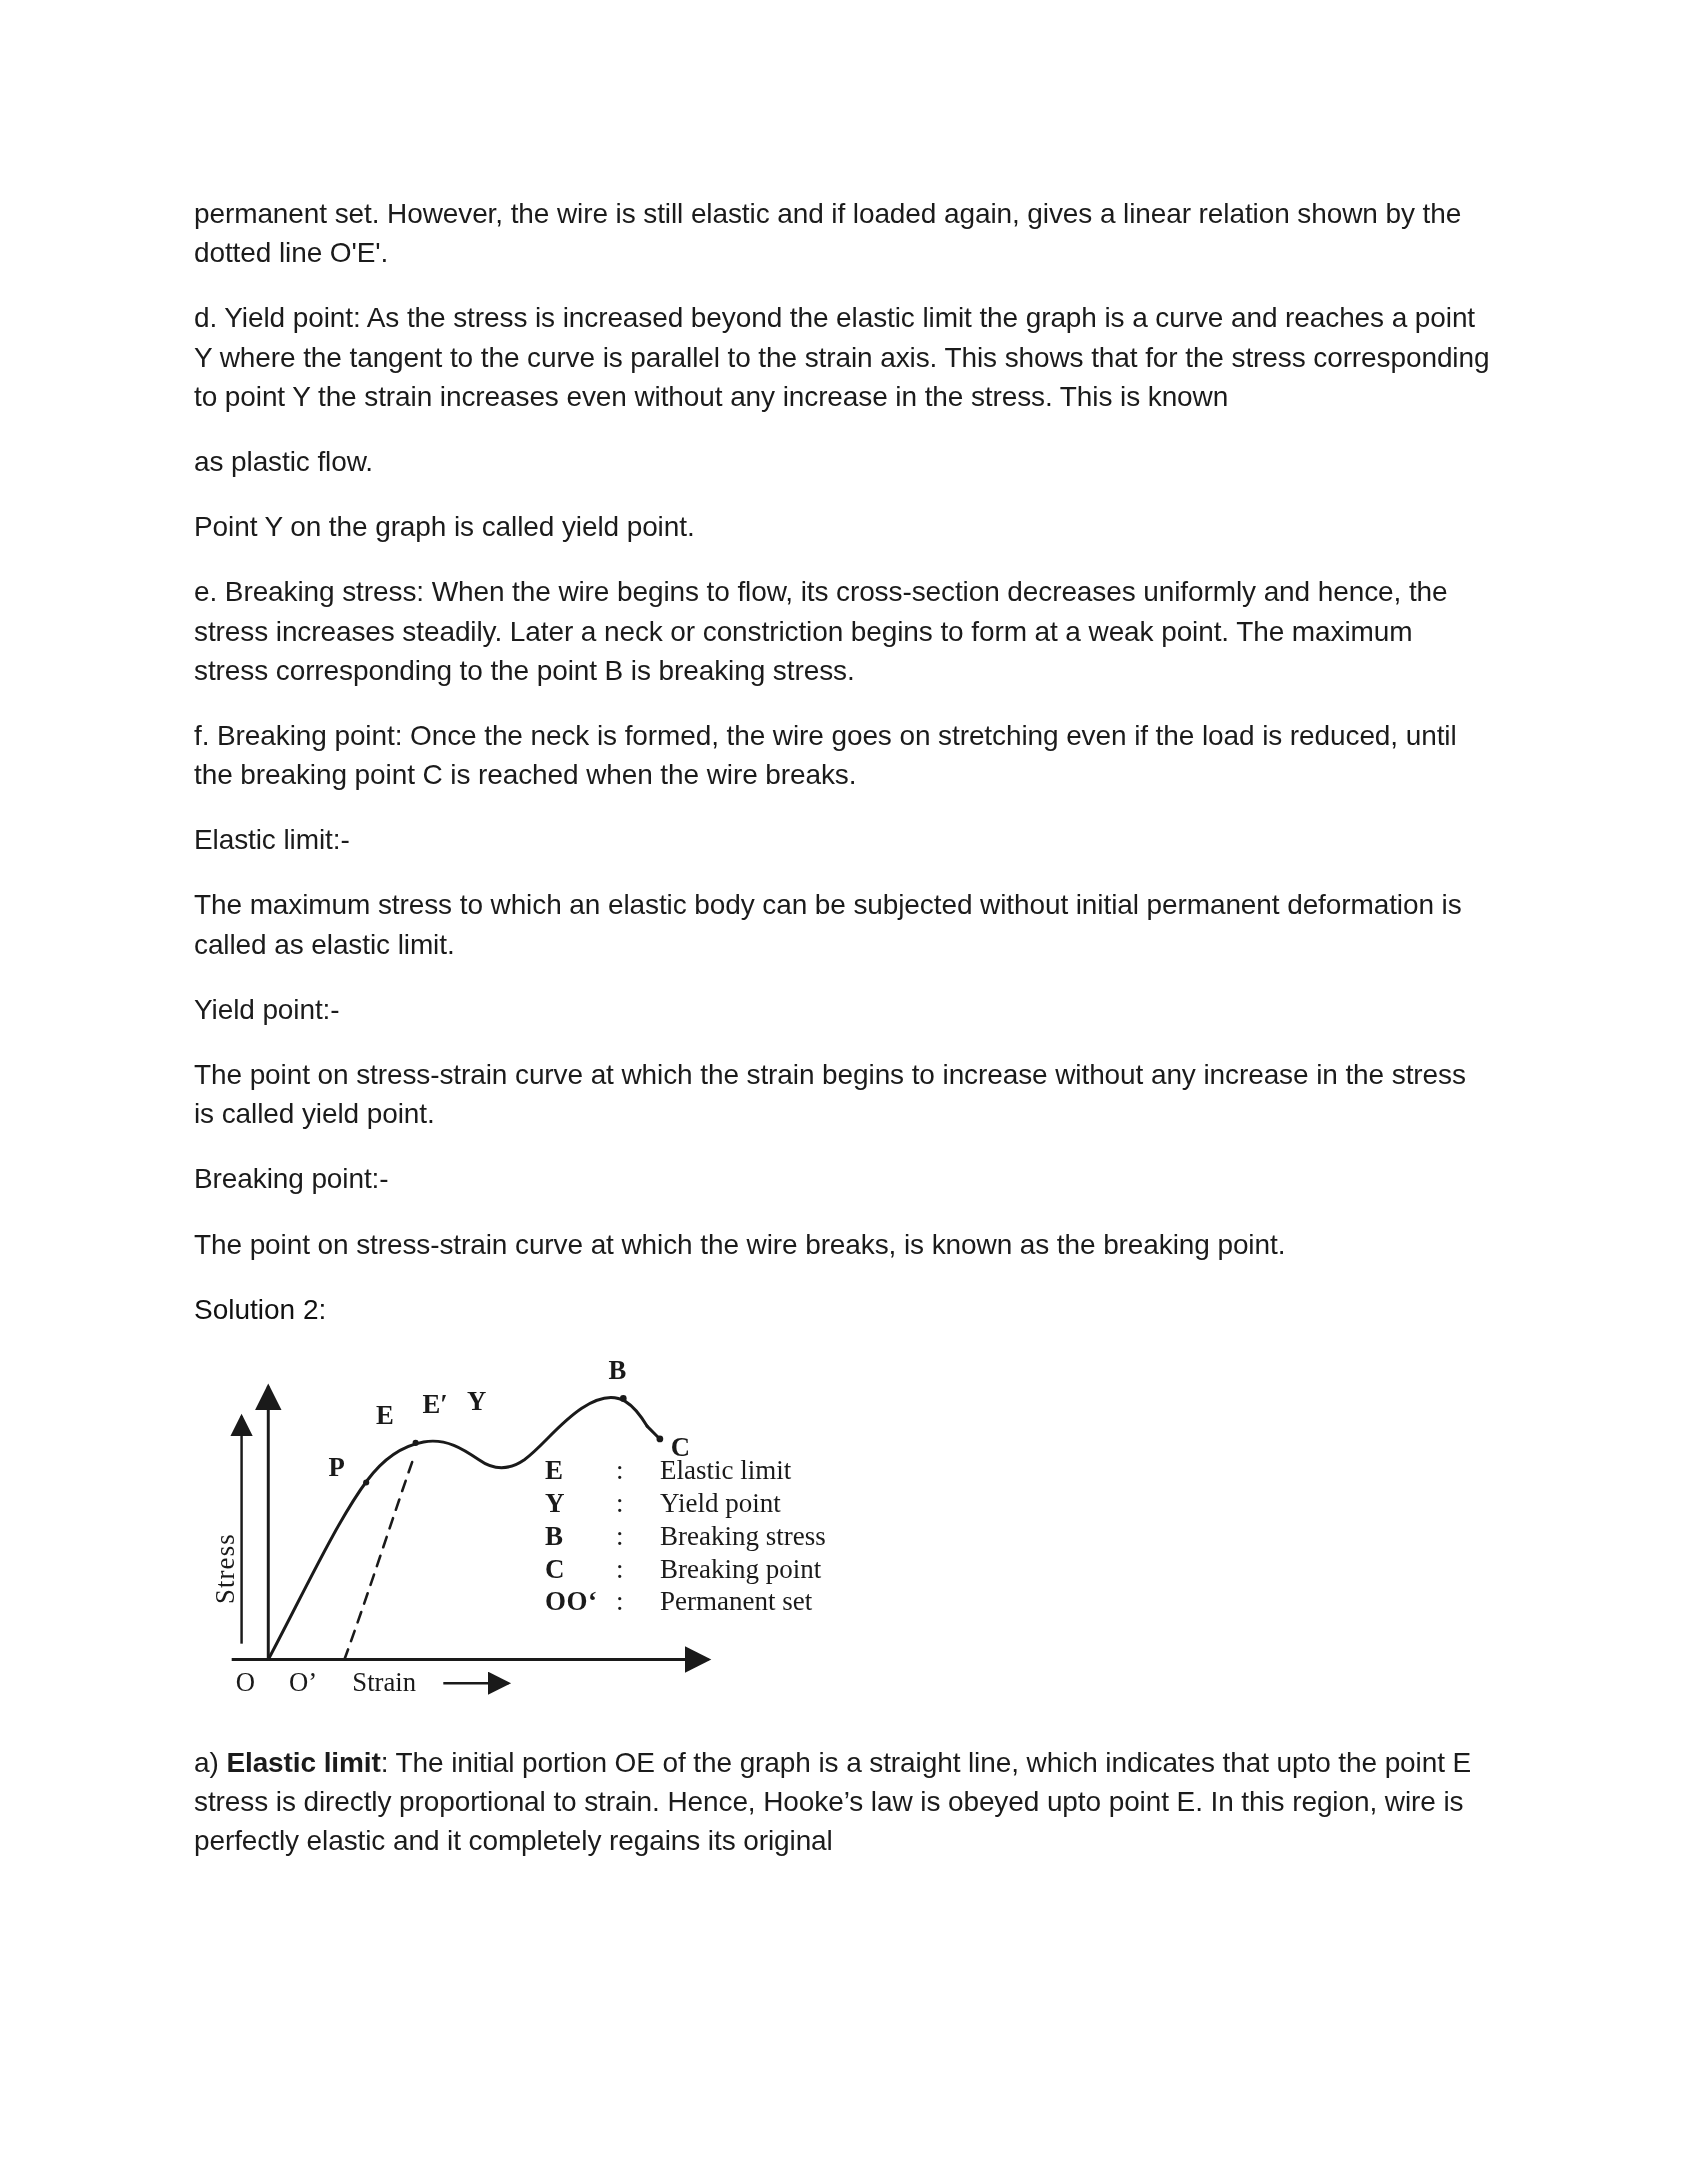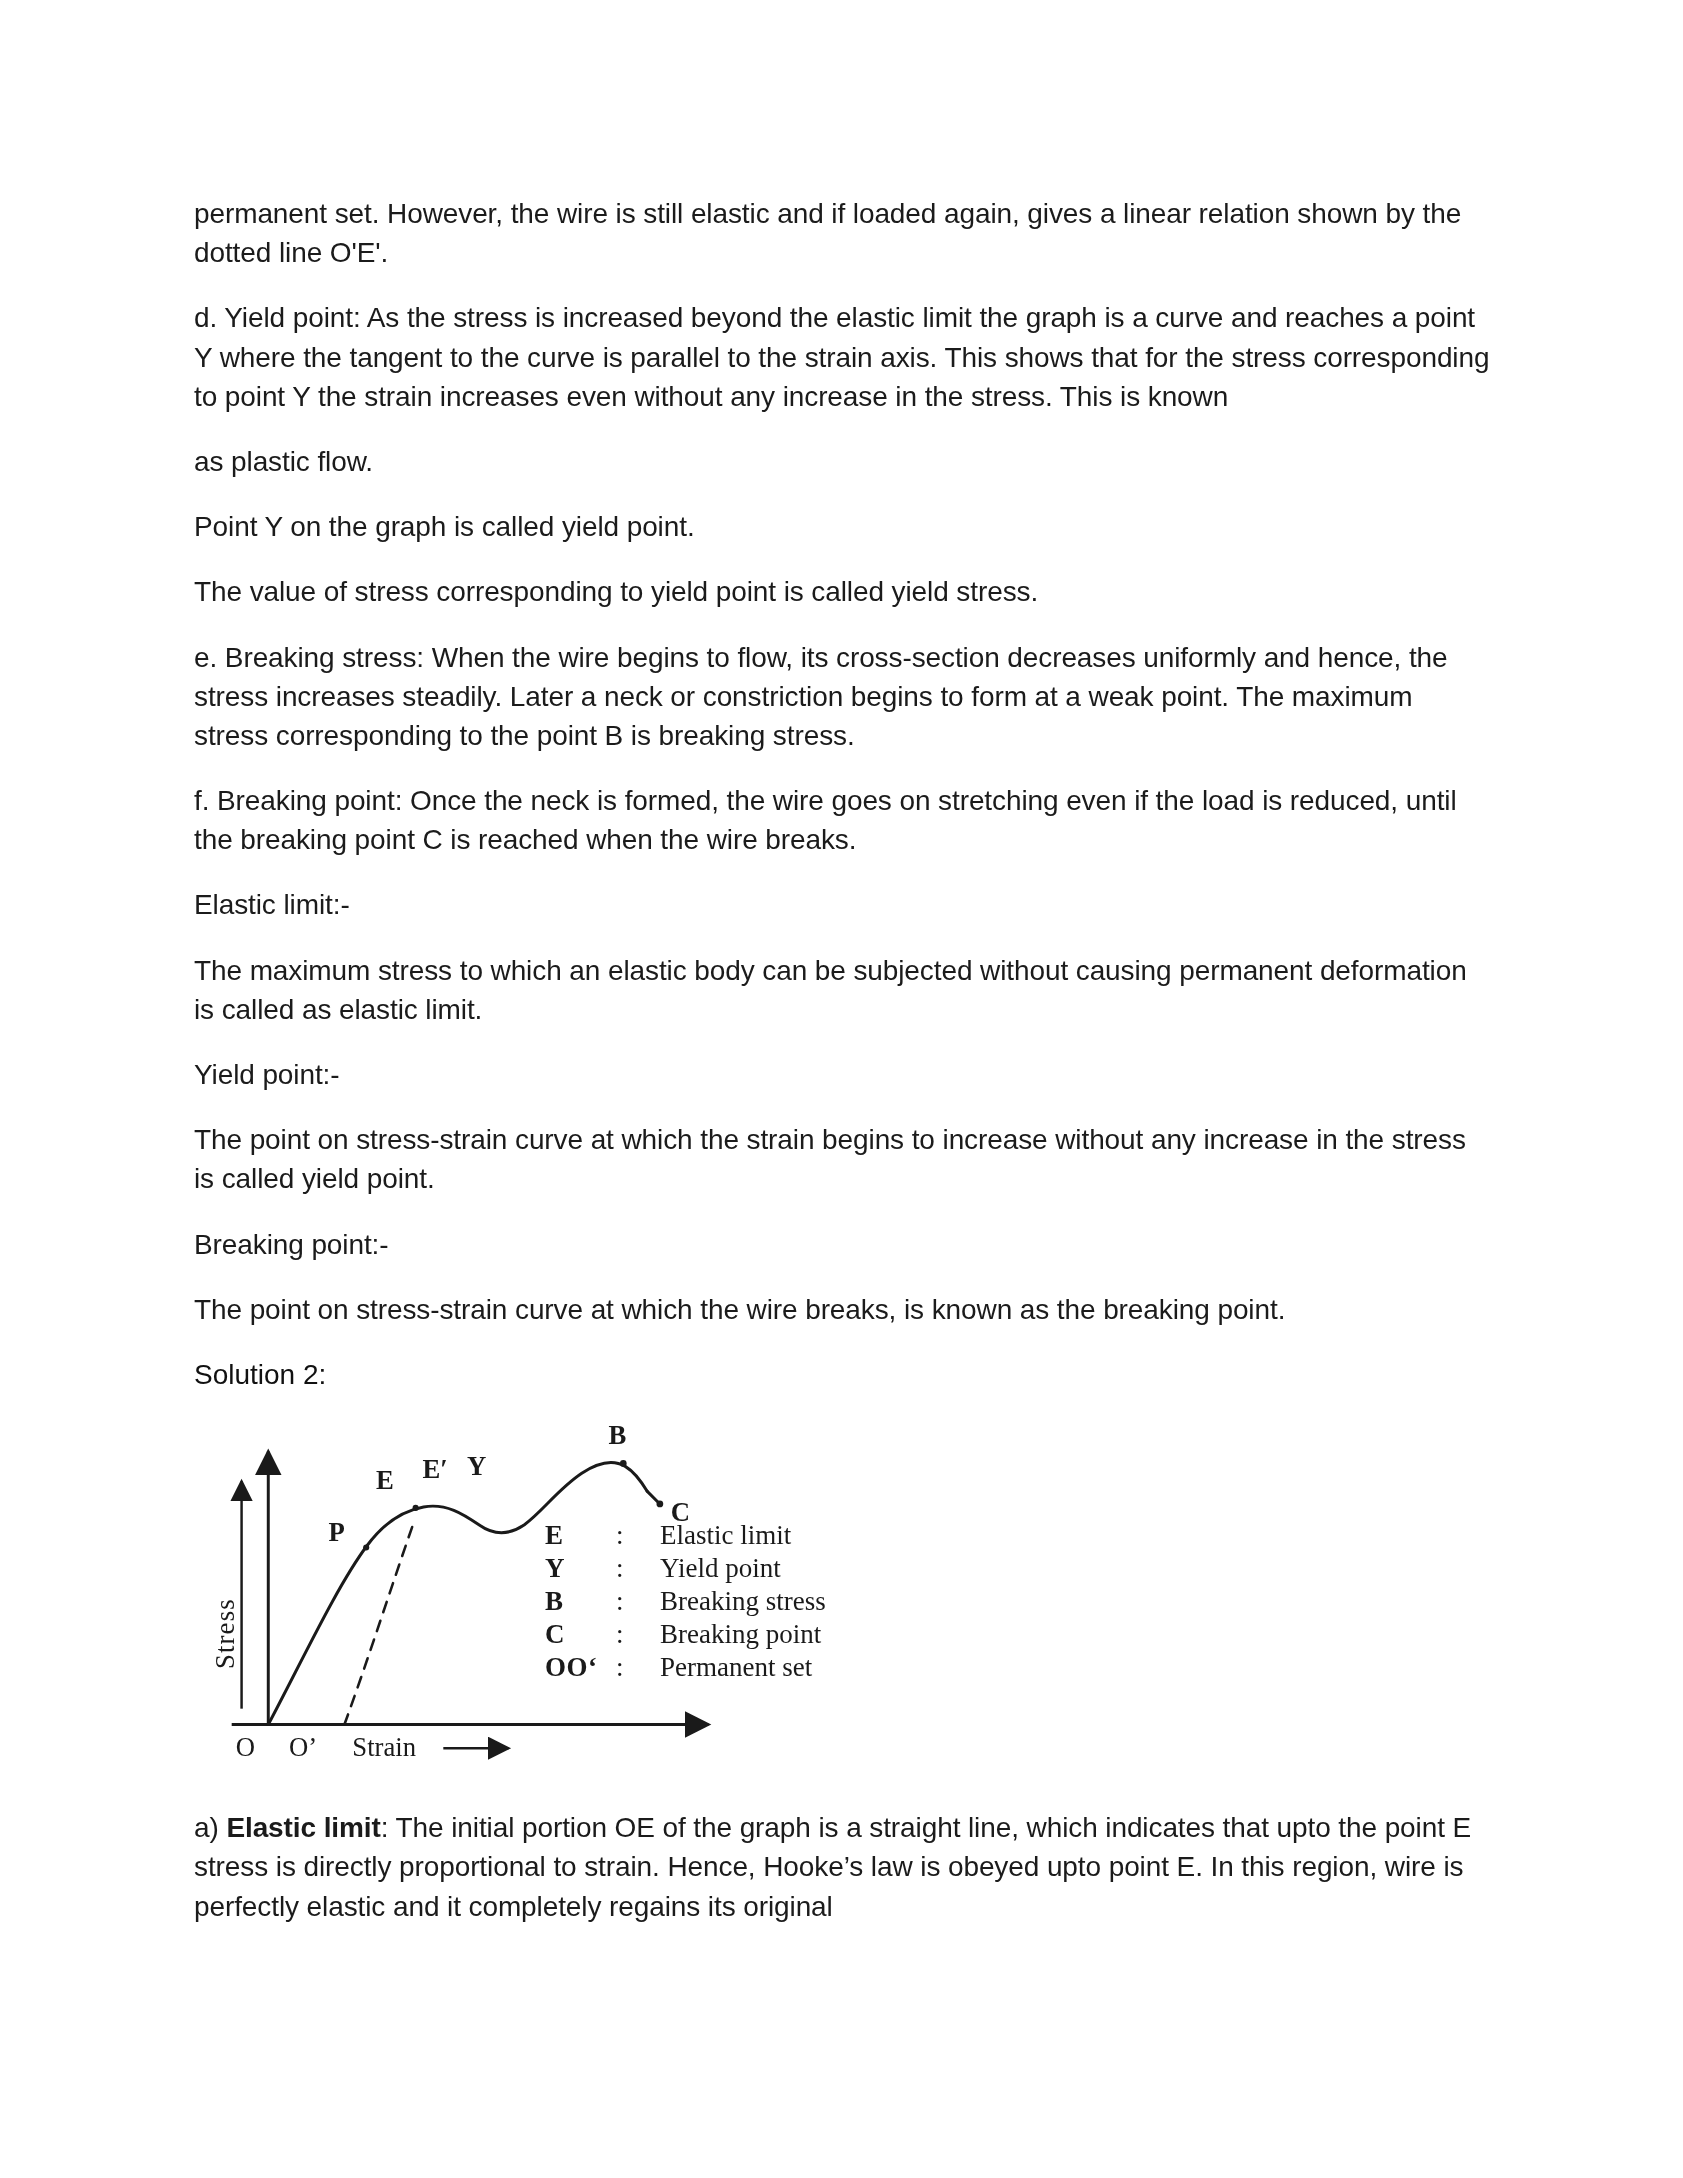--- a/index.html
+++ b/index.html
@@ -95,29 +95,28 @@
   <div class="content">
 
     <p class="para">permanent set. However, the wire is still elastic and if loaded again, gives a linear relation shown by the dotted line O'E'.</p>
 
     <p class="para">d. Yield point: As the stress is increased beyond the elastic limit the graph is a curve and reaches a point Y where the tangent to the curve is parallel to the strain axis. This shows that for the stress corresponding to point Y the strain increases even without any increase in the stress. This is known</p>
 
     <p class="para">as plastic flow.</p>
 
     <p class="para">Point Y on the graph is called yield point.</p>
 
-    <p class="para">The value of stress corresponding to yield point is called yield stress.</p>
 
     <p class="para">e. Breaking stress: When the wire begins to flow, its cross-section decreases uniformly and hence, the stress increases steadily. Later a neck or constriction begins to form at a weak point. The maximum stress corresponding to the point B is breaking stress.</p>
 
     <p class="para">f. Breaking point: Once the neck is formed, the wire goes on stretching even if the load is reduced, until the breaking point C is reached when the wire breaks.</p>
 
     <p class="para">Elastic limit:-</p>
 
-    <p class="para">The maximum stress to which an elastic body can be subjected without causing permanent deformation is called as elastic limit.</p>
+    <p class="para">The maximum stress to which an elastic body can be subjected without initial permanent deformation is called as elastic limit.</p>
 
     <p class="para">Yield point:-</p>
 
     <p class="para">The point on stress-strain curve at which the strain begins to increase without any increase in the stress is called yield point.</p>
 
     <p class="para">Breaking point:-</p>
 
     <p class="para">The point on stress-strain curve at which the wire breaks, is known as the breaking point.</p>
 
     <p class="heading">Solution 2:</p>

